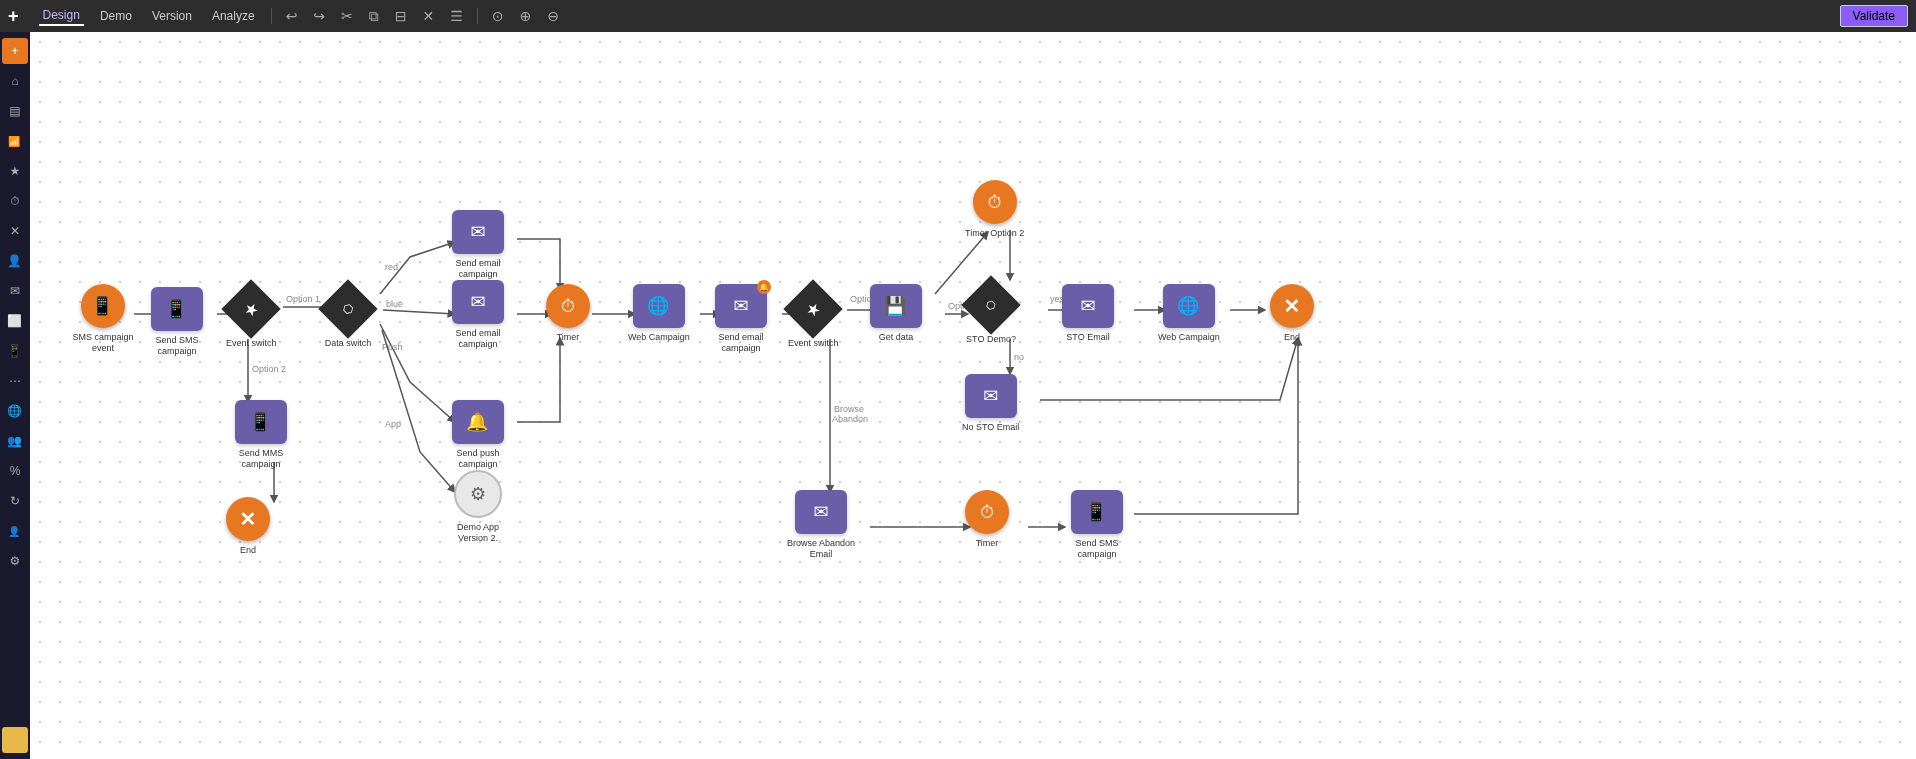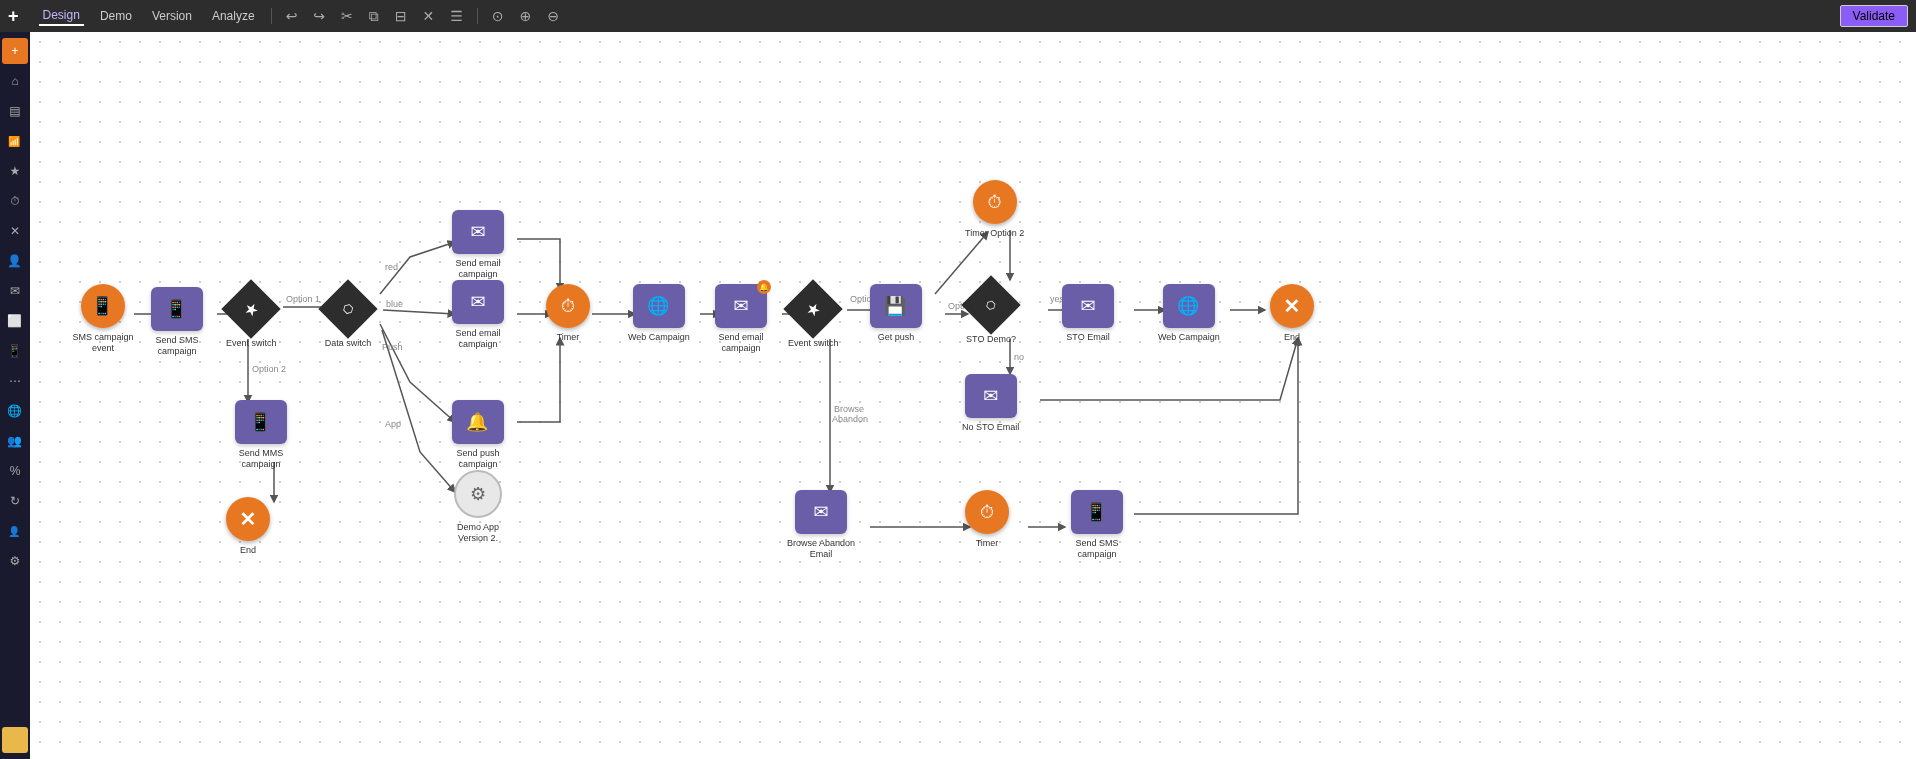--- a/index.html
+++ b/index.html
@@ -419,21 +419,21 @@
   <div class="node" style="left:758px;top:252px;">
     <div class="node-diamond-wrap">
       <div class="node-diamond"></div>
       <span class="node-diamond-icon">★</span>
     </div>
     <div class="node-label">Event switch</div>
   </div>
 
   <div class="node" style="left:840px;top:252px;">
     <div class="node-rect">💾</div>
-    <div class="node-label">Get push</div>
+    <div class="node-label">Get data</div>
   </div>
 
   <div class="node" style="left:935px;top:148px;">
     <div class="node-circle">⏱</div>
     <div class="node-label">Timer Option 2</div>
   </div>
 
   <div class="node" style="left:936px;top:248px;">
     <div class="node-diamond-wrap">
       <div class="node-diamond"></div>

